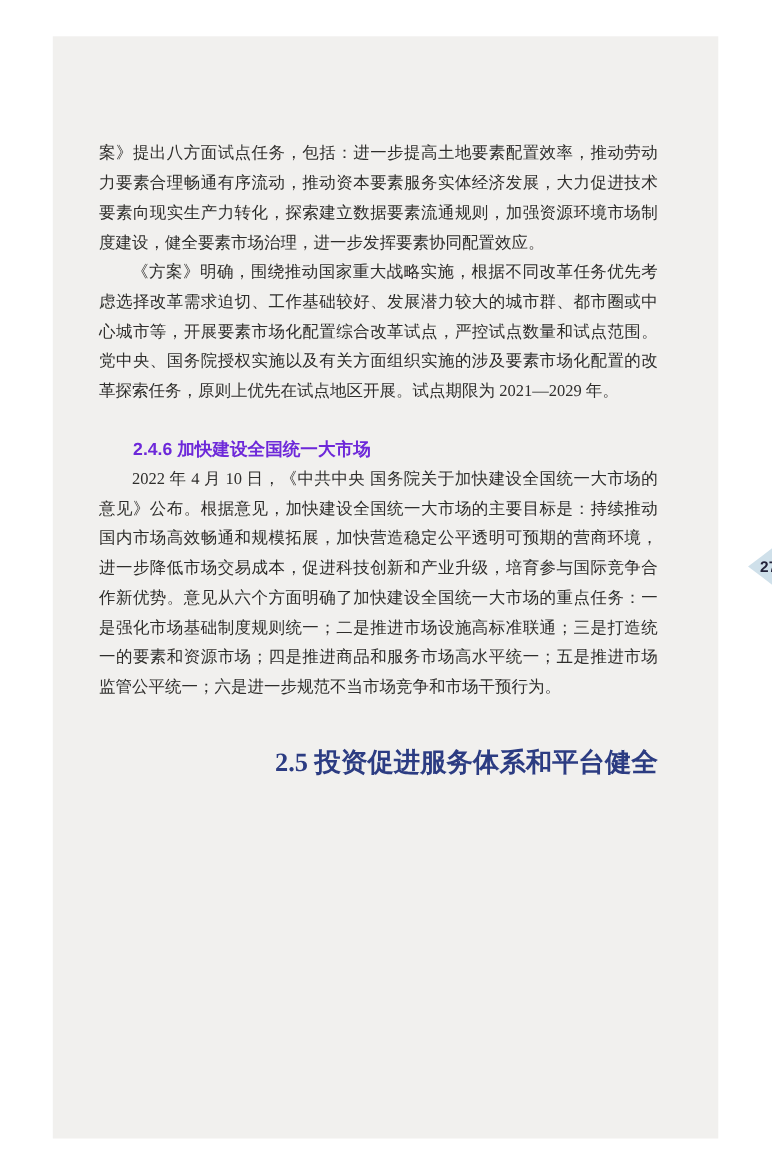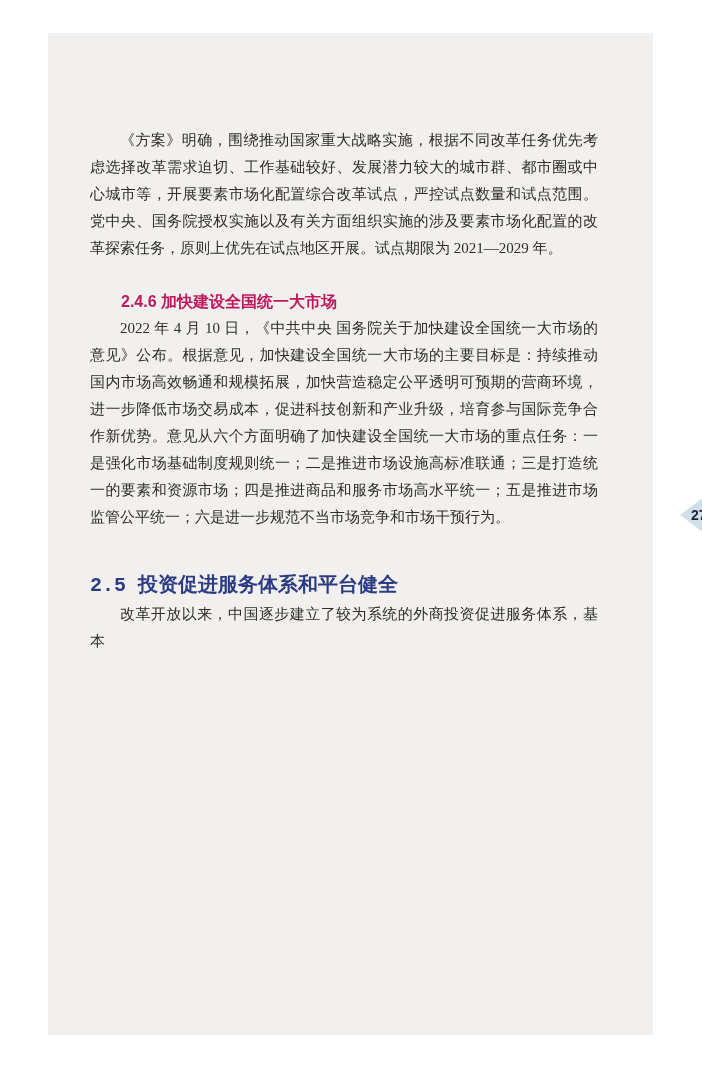--- a/index.html
+++ b/index.html
@@ -40,34 +40,34 @@
   }
   .body-text.noindent {
     text-indent: 0;
   }
   .sub-heading {
     margin: 26px 0 0 0;
     font-family: "Liberation Sans", "DejaVu Sans", sans-serif;
     font-size: 16px;
     line-height: 27px;
     font-weight: bold;
-    color: #be185d;
+    color: #6d28d9;
     padding-left: 31px;
   }
   .sub-heading.gap-251 {
     margin-top: 33px;
   }
   .main-heading {
     margin: 40px 0 0 0;
-    font-family: Liberation Mono, monospace;
-    font-size: 20px;
+    font-family: Liberation Serif, serif;
+    font-size: 24px;
     line-height: 30px;
     font-weight: bold;
     color: #2c3c82;
-    text-align: left;
+    text-align: right;
   }
   .page-tab {
     position: absolute;
     left: 632px;
     top: 440px;
     width: 34px;
     height: 84px;
   }
   .page-tab svg {
     display: block;
@@ -88,28 +88,28 @@
     color: #23233a;
   }
 </style>
 </head>
 <body>
 
 <div class="canvas">
   <div class="page">
 
     <div class="text-col">
+      <p class="body-text noindent">案》提出八方面试点任务，包括：进一步提高土地要素配置效率，推动劳动力要素合理畅通有序流动，推动资本要素服务实体经济发展，大力促进技术要素向现实生产力转化，探索建立数据要素流通规则，加强资源环境市场制度建设，健全要素市场治理，进一步发挥要素协同配置效应。</p>
       <p class="body-text">《方案》明确，围绕推动国家重大战略实施，根据不同改革任务优先考虑选择改革需求迫切、工作基础较好、发展潜力较大的城市群、都市圈或中心城市等，开展要素市场化配置综合改革试点，严控试点数量和试点范围。党中央、国务院授权实施以及有关方面组织实施的涉及要素市场化配置的改革探索任务，原则上优先在试点地区开展。试点期限为 2021—2029 年。</p>
 
       <h3 class="sub-heading">2.4.6 加快建设全国统一大市场</h3>
       <p class="body-text">2022 年 4 月 10 日，《中共中央 国务院关于加快建设全国统一大市场的意见》公布。根据意见，加快建设全国统一大市场的主要目标是：持续推动国内市场高效畅通和规模拓展，加快营造稳定公平透明可预期的营商环境，进一步降低市场交易成本，促进科技创新和产业升级，培育参与国际竞争合作新优势。意见从六个方面明确了加快建设全国统一大市场的重点任务：一是强化市场基础制度规则统一；二是推进市场设施高标准联通；三是打造统一的要素和资源市场；四是推进商品和服务市场高水平统一；五是推进市场监管公平统一；六是进一步规范不当市场竞争和市场干预行为。</p>
 
       <h2 class="main-heading">2.5 投资促进服务体系和平台健全</h2>
 
-      <p class="body-text">改革开放以来，中国逐步建立了较为系统的外商投资促进服务体系，基本</p>
     </div>
 
     <div class="page-tab">
       <svg viewBox="0 0 49 84" xmlns="http://www.w3.org/2000/svg">
         <polygon points="0,42 49,5 49,79" fill="#cfe0ea"></polygon>
       </svg>
       <span class="page-num">27</span>
     </div>
 
   </div>

